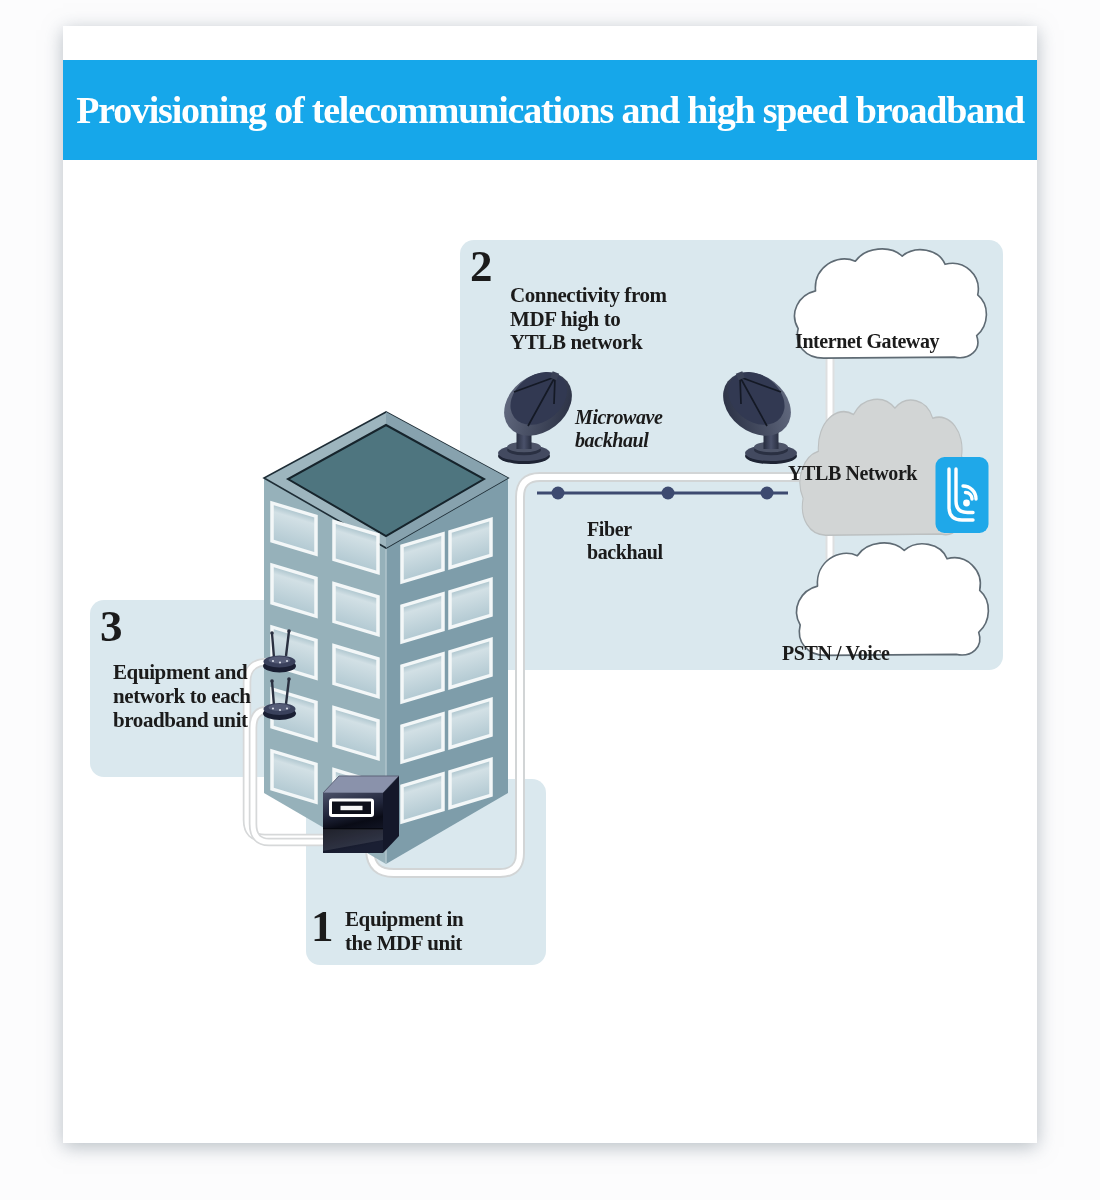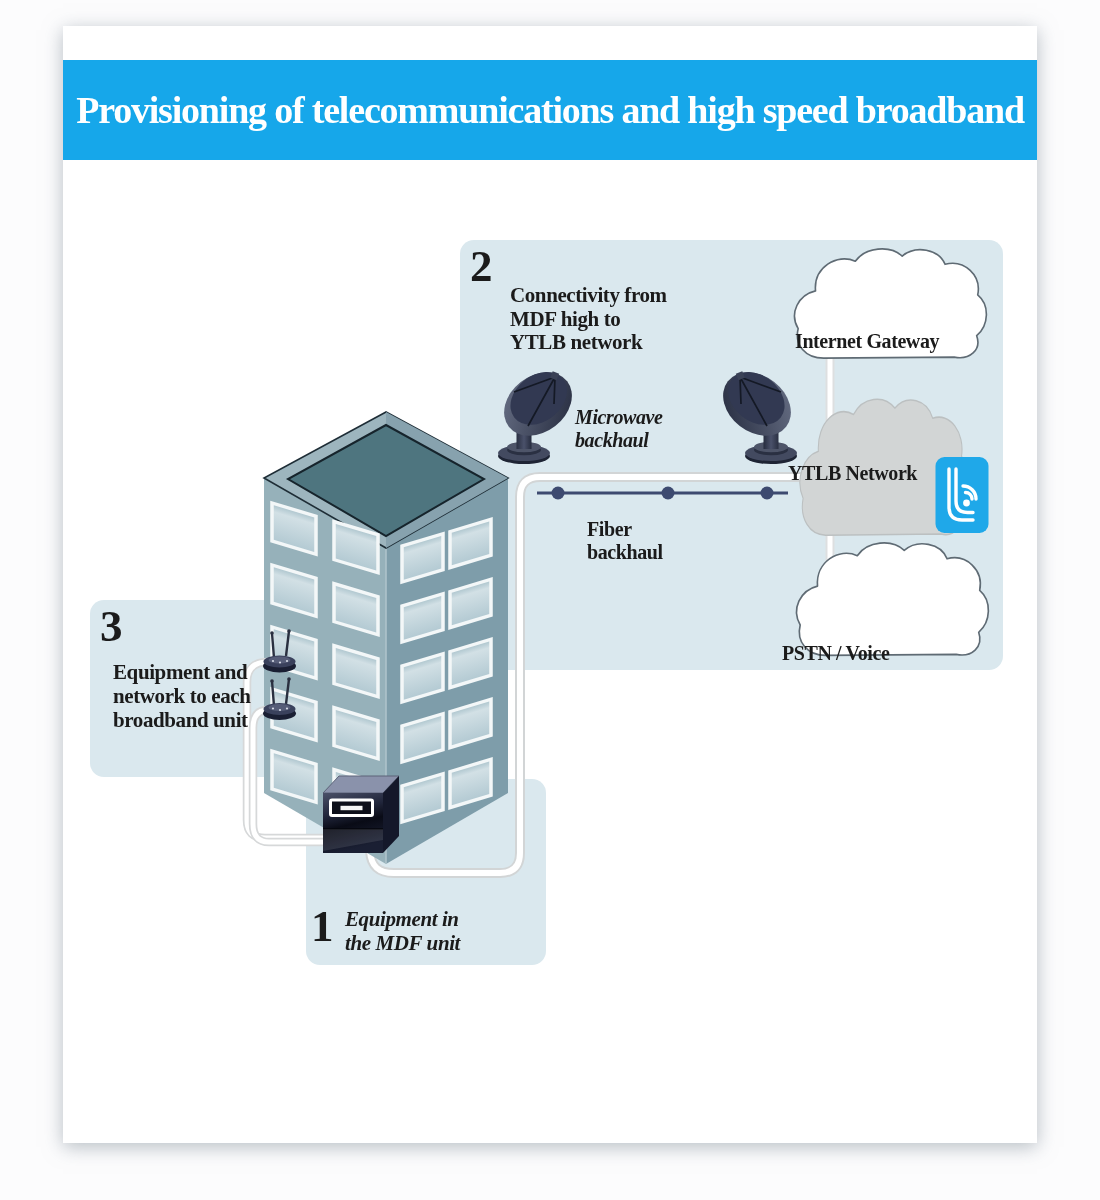--- a/index.html
+++ b/index.html
@@ -227,16 +227,16 @@
 <div class="lbl ctr" style="left:782px;top:618px;width:180px;font-size:20px;margin-top:24px;">PSTN / Voice</div>
 
 <div class="lbl num" style="left:100px;top:604px;">3</div>
 <div class="lbl txt" style="left:113px;top:660px;line-height:24px;">
   <div>Equipment and</div>
   <div>network to each</div>
   <div>broadband unit</div>
 </div>
 
 <div class="lbl num" style="left:311px;top:904px;">1</div>
-<div class="lbl txt" style="left:345px;top:908px;font-style:italic;">
+<div class="lbl txt" style="left:345px;top:908px;">
   <div>Equipment in</div>
   <div>the MDF unit</div>
 </div>
 
 </body></html>

